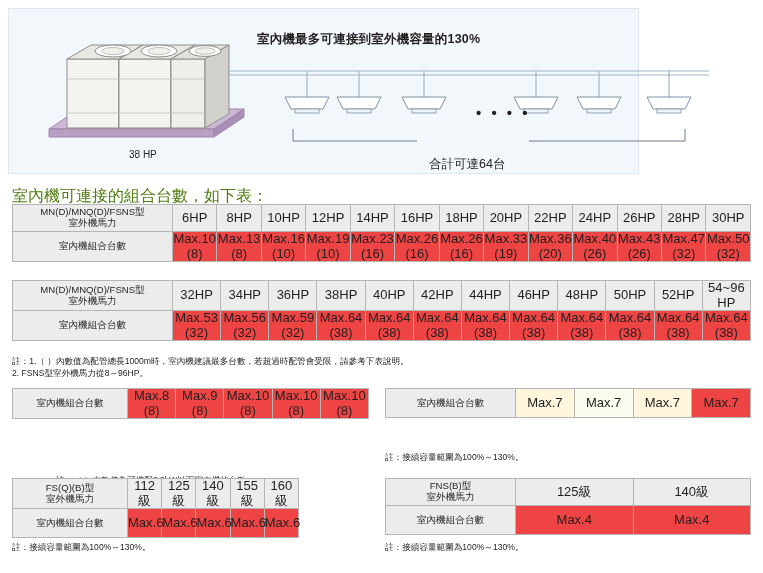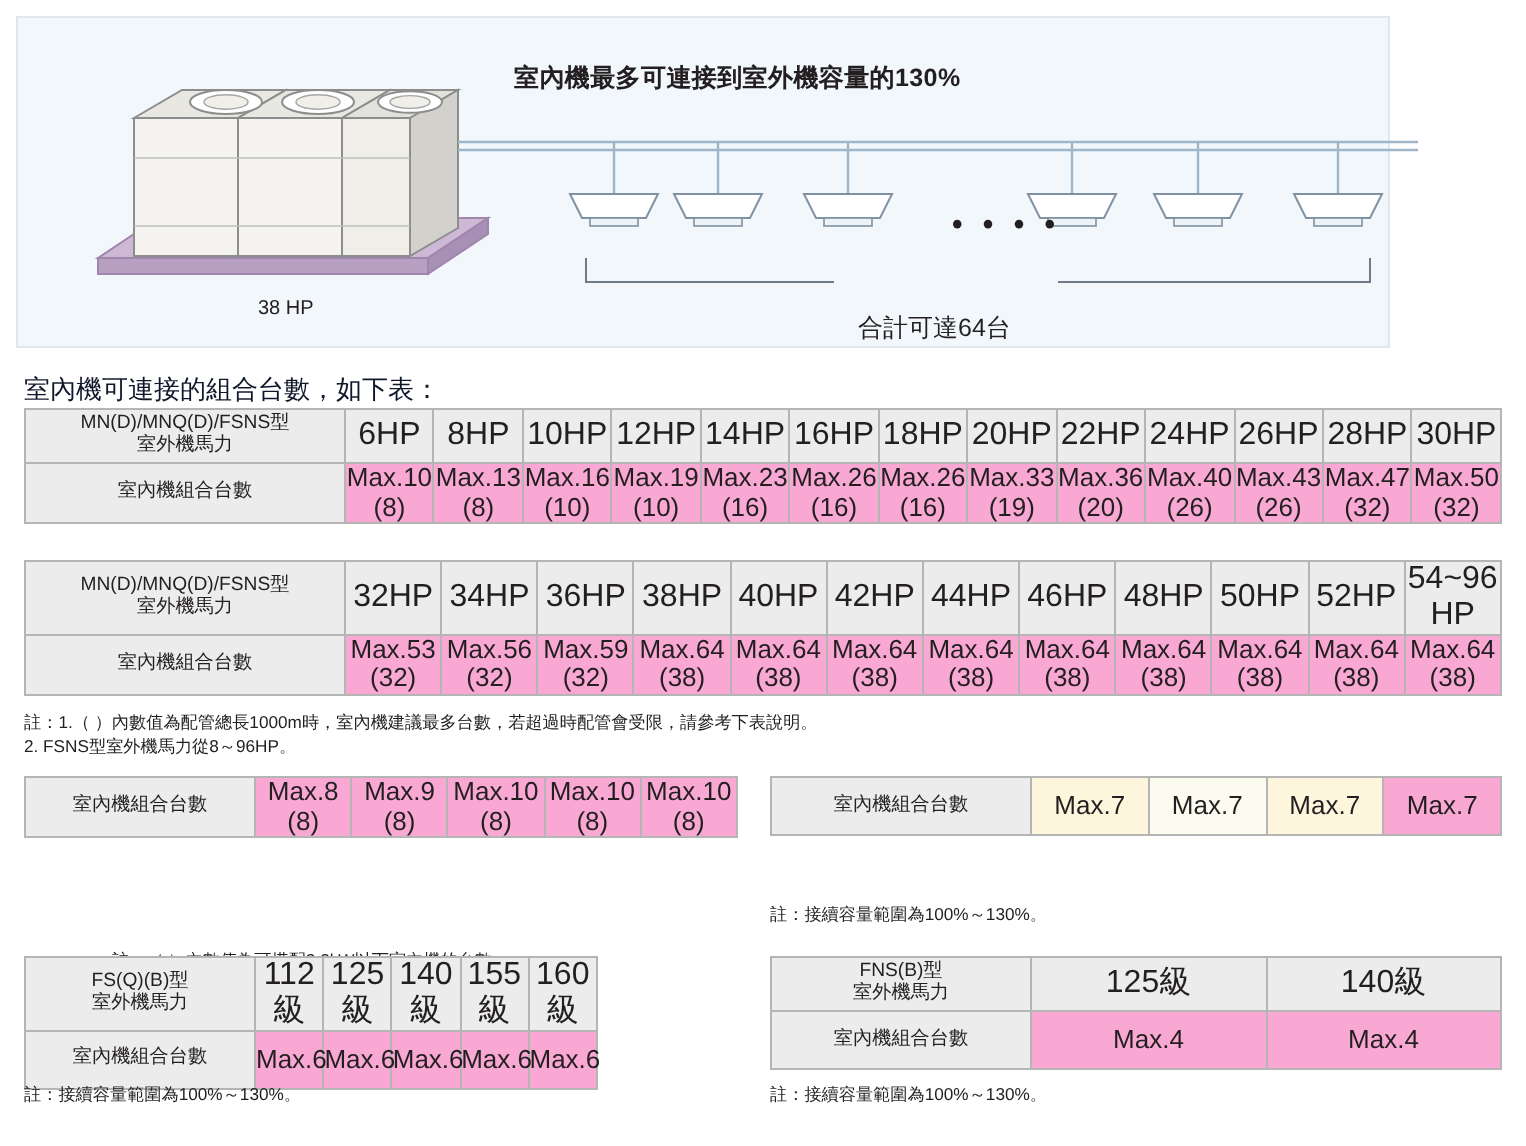--- a/index.html
+++ b/index.html
@@ -7,21 +7,21 @@
     width:763px;height:573px;
     background:#ffffff;
     font-family:"Liberation Sans","DejaVu Sans",sans-serif;
     color:#231f20;
     overflow:hidden;
   }
   .page{position:relative;width:763px;height:573px;}
 
   
   .diagram{
-    position:absolute;left:8px;top:8px;width:687px;height:166px;
+    position:absolute;left:8px;top:8px;width:631px;height:166px;
     background:#f2f7fb;
     border:1px solid #dfe7ee;
     box-sizing:border-box;
   }
   .diagram-note{
     position:absolute;left:248px;top:22px;
     font-size:12.5px;font-weight:bold;color:#231f20;
     letter-spacing:0.2px;
   }
   .hp-label{
@@ -34,29 +34,29 @@
   }
   .dots{
     position:absolute;left:467px;top:95px;
     font-size:15px;letter-spacing:3px;color:#231f20;font-weight:bold;
   }
   svg.diag{position:absolute;left:0;top:0;}
 
   
   .lead{
     position:absolute;left:12px;top:186px;
-    font-size:13px;color:#0f172a;
+    font-size:16px;color:#4d7c0f;
   }
 
   
   table{border-collapse:collapse;}
   .tbl{
     position:absolute;
     border:1px solid #a9a9a9;
-    background:#f9a8d4;
+    background:#ef4444;
     font-size:10px;
     table-layout:fixed;
   }
   .tbl th,.tbl td{
     border:1px solid #b5b5b5;
     text-align:center;
     vertical-align:middle;
     padding:0;
     line-height:1.12;
     color:#231f20;
@@ -65,21 +65,21 @@
     background:#ececec;
     font-size:9.6px;
     font-weight:normal;
     padding:2px 3px;
   }
   .rowhead .l1{display:block;}
   .rowhead .l2{display:block;}
   .hdr{
     background:#ececec;
     font-weight:normal;
-    font-size:16px;
+    font-size:13px;
     height:26px;
   }
   .cell{height:28px;font-size:13px;}
   .cell .v{display:block;}
   .cell .p{display:block;}
 
   .note{
     position:absolute;
     font-size:8.6px;
     color:#231f20;

